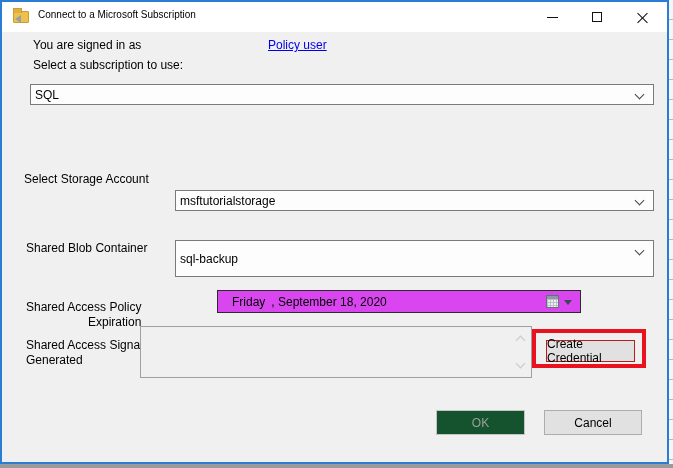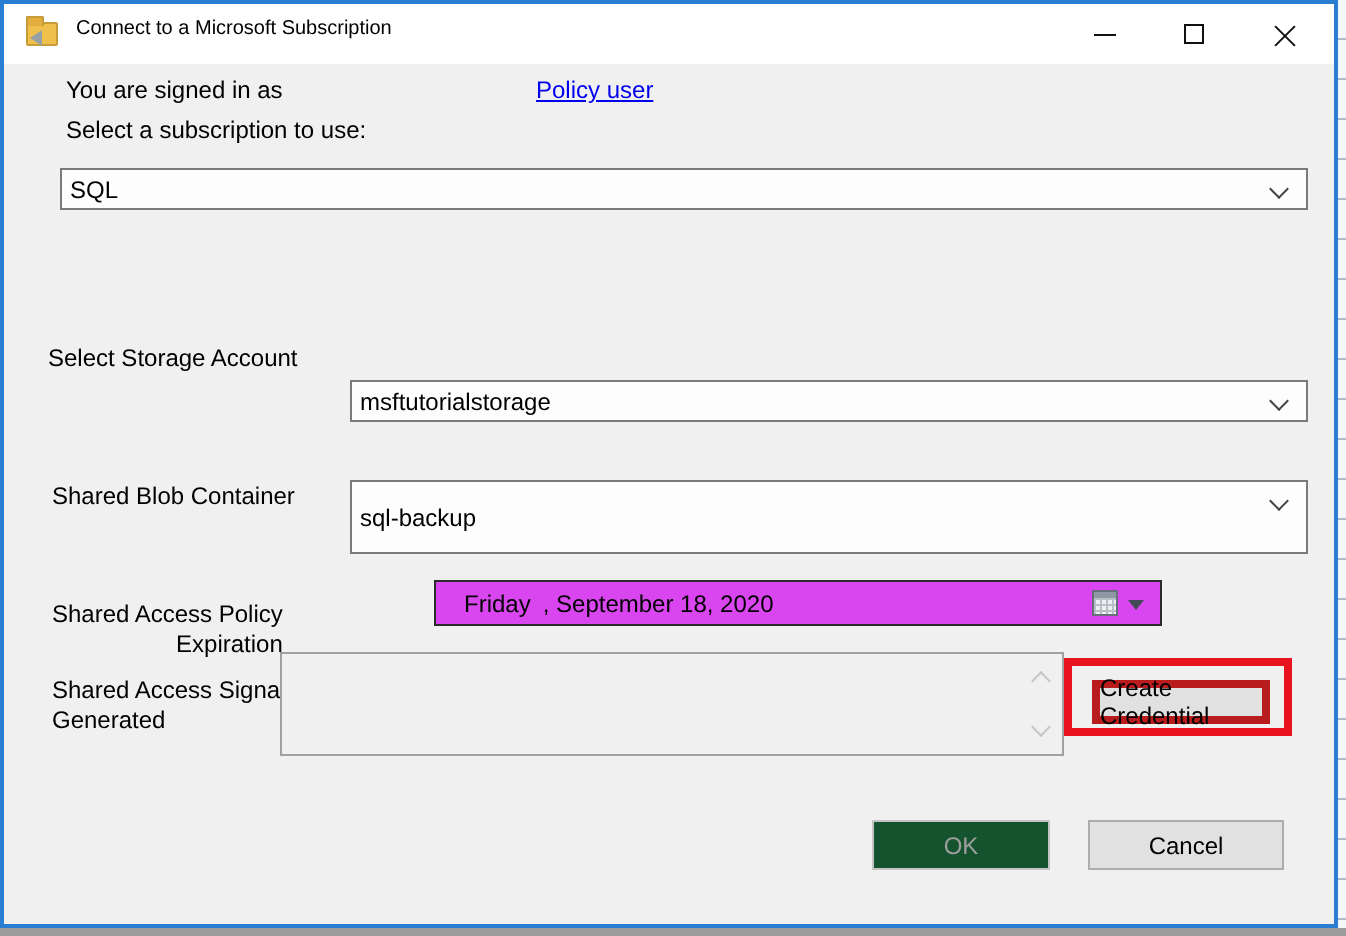--- a/index.html
+++ b/index.html
@@ -111,21 +111,21 @@
     position:absolute; left:532px; top:329px; width:114px; height:39px;
     border:4px solid #e8131f;
   }
 
   
   .btn {
     position:absolute; display:flex; align-items:center; justify-content:center;
     font-size:12px; cursor:pointer;
   }
   .btn-create { left:546px; top:340px; width:89px; height:22px;
-    background:#e1e1e1; border:4px solid #b91c1c; }
+    background:#e1e1e1; border:1px solid #b91c1c; }
   .btn-ok { left:436px; top:410px; width:89px; height:25px;
     background:#14532d; border:1px solid #c4c4c4; color:#9e9e9e; cursor:default; }
   .btn-cancel { left:544px; top:410px; width:98px; height:25px;
     background:#e1e1e1; border:1px solid #adadad;text-align:center; }
 </style>
 </head>
 <body>
 
 <div class="dialog">
 

